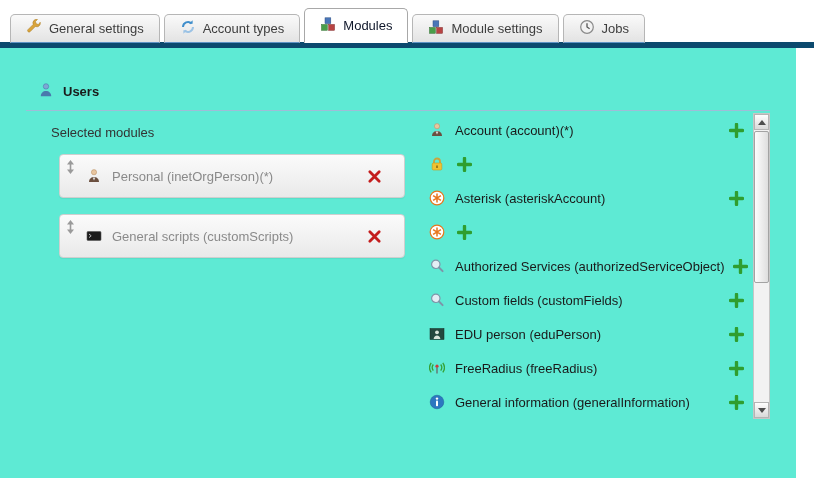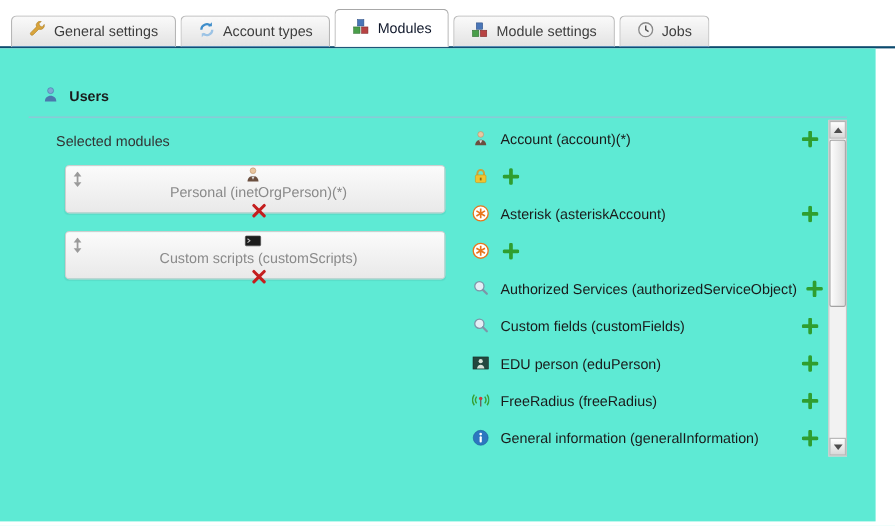--- a/index.html
+++ b/index.html
@@ -2,21 +2,21 @@
 <html><head>
 <meta charset="utf-8">
 <style>
   * { margin:0; padding:0; box-sizing:border-box; }
   html,body { width:814px; height:478px; overflow:hidden; }
   body { font-family:"Liberation Sans", sans-serif; background:#ffffff; font-size:13px; color:#222; }
   .page { position:relative; width:814px; height:478px; background:#fff; }
 
   
   .tabstrip { display:flex; align-items:flex-end; gap:4px; padding:8px 10px 0 10px;
-              background:#fff; border-bottom:2px solid #0c4a6e; }
+              background:#fff; border-bottom:6px solid #0c4a6e; }
   .tab { display:inline-flex; align-items:center; gap:7px; padding:0 15px; height:29px;
          background:linear-gradient(#fafafa,#e3e3e3); border:1px solid #b6b6b6;
          border-bottom:1px solid #5e93c5; margin-bottom:-1px;
          border-radius:5px 5px 0 0; color:#3d3d3d; cursor:pointer; white-space:nowrap; }
   .tab.active { background:#ffffff; height:35px; border-color:#a8a8a8;
                 border-bottom:1px solid #ffffff; color:#0f172a; z-index:2; }
   .tab svg { flex:0 0 auto; }
 
   
   .panel { background:#5eead4; height:430px; width:796px; }
@@ -27,21 +27,21 @@
 
   .columns { display:flex; padding:0 26px; }
   .col-left { width:356px; margin-right:24px; flex:0 0 auto;margin-left:23px; }
   .col-right { flex:1; min-width:0; }
   .col-heading { padding:14px 0 10px 2px; color:#333; }
 
   
   .sel-item { position:relative; width:346px; height:44px; margin:4px 0 16px 10px;
               display:flex; align-items:center; padding:0 20px 0 26px;
               background:linear-gradient(#fbfbfb,#e9e9e9); border:1px solid #cfcfcf;
-              border-radius:4px; box-shadow:0 1px 1px rgba(0,0,0,0.06); cursor:move;flex-direction:column; }
+              border-radius:4px; box-shadow:0 1px 1px rgba(0,0,0,0.06); cursor:move; }
   .drag { position:absolute; left:6px; top:5px; line-height:0; }
   .micon { margin-right:10px; line-height:0; flex:0 0 auto; }
   .sel-item .mlabel { flex:1; color:#8a8a8a; }
   .del { line-height:0; cursor:pointer; padding:2px; }
 
   
   .avail-wrap { display:flex; gap:7px; margin-top:2px; }
   .avail-list { flex:1; min-width:0; }
   .avail-row { display:flex; align-items:center; height:34px; }
   .avail-row .mlabel { flex:1; color:#1a1a1a; padding-right:6px; white-space:nowrap; }
@@ -170,21 +170,21 @@
                 <path d="M4.5 14L8 9.6H1z" fill="#9a9a9a"></path>
                 <rect x="3.7" y="4" width="1.6" height="6" fill="#9a9a9a"></rect>
               </svg>
           </span>
           <span class="micon">
             <svg width="16" height="16" viewBox="0 0 16 16">
                 <rect x="1" y="3.5" width="14" height="9" rx="1" fill="#1c1c1c" stroke="#555" stroke-width="0.6"></rect>
                 <path d="M3 6l2.2 1.8L3 9.6" stroke="#bbb" stroke-width="1" fill="none"></path>
               </svg>
           </span>
-          <span class="mlabel">Custom scripts (customScripts)</span>
+          <span class="mlabel">General scripts (customScripts)</span>
           <span class="del">
             <svg width="15" height="15" viewBox="0 0 16 16">
                 <path d="M3 3l10 10M13 3L3 13" stroke="#c41e1e" stroke-width="3" stroke-linecap="round"></path>
               </svg>
           </span>
         </div>
       </div>
 
       <div class="col-right">
 

